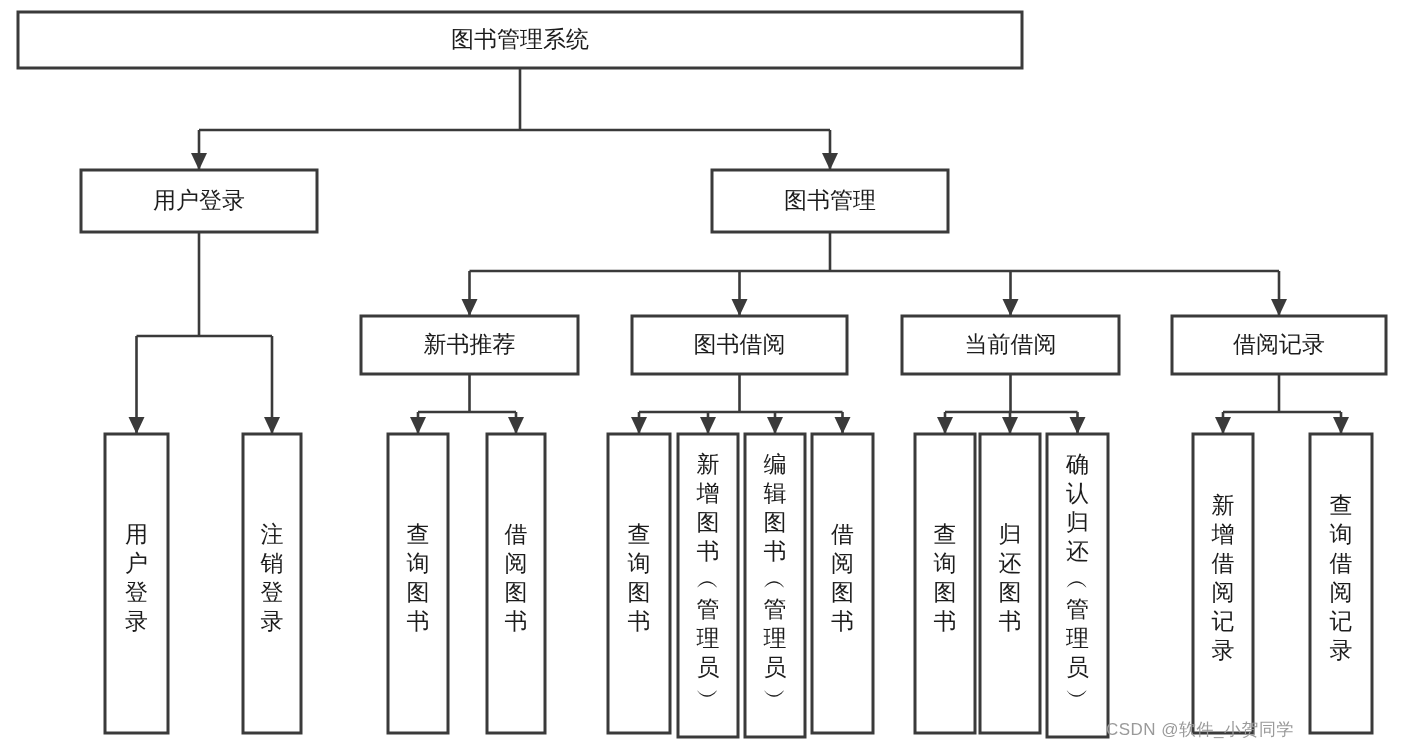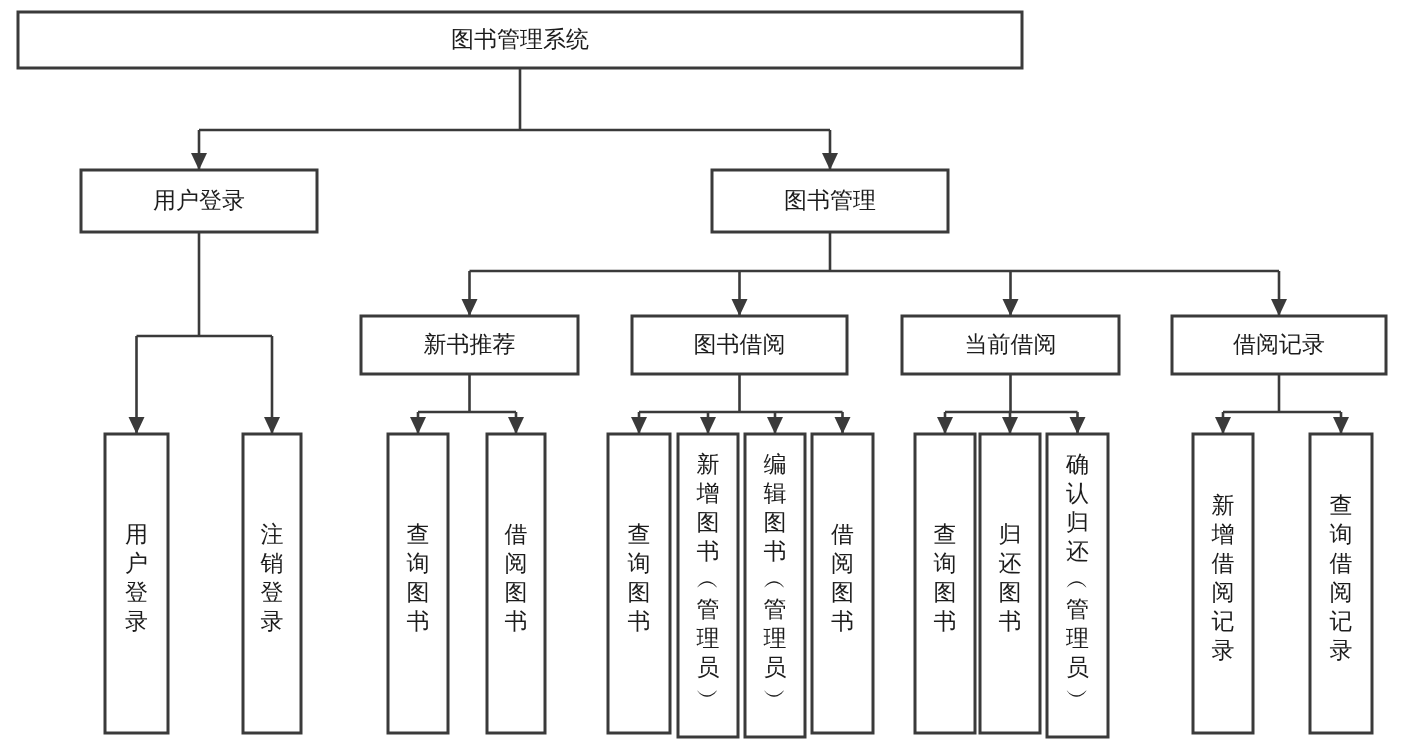--- a/index.html
+++ b/index.html
@@ -203,13 +203,14 @@
         <g>
           <rect x="1193" y="434" width="60" height="299" class="node-box"></rect>
           <text x="1223" y="513" class="node-label-vertical"><tspan x="1223" dy="0">新</tspan><tspan x="1223" dy="29">增</tspan><tspan x="1223" dy="29">借</tspan><tspan x="1223" dy="29">阅</tspan><tspan x="1223" dy="29">记</tspan><tspan x="1223" dy="29">录</tspan></text>
         </g>
         <g>
           <rect x="1310" y="434" width="62" height="299" class="node-box"></rect>
           <text x="1341" y="513" class="node-label-vertical"><tspan x="1341" dy="0">查</tspan><tspan x="1341" dy="29">询</tspan><tspan x="1341" dy="29">借</tspan><tspan x="1341" dy="29">阅</tspan><tspan x="1341" dy="29">记</tspan><tspan x="1341" dy="29">录</tspan></text>
         </g>
       </g>
   </svg>
+  <div class="watermark">CSDN @软件_小贺同学</div>
 </div>
 
 </body></html>

